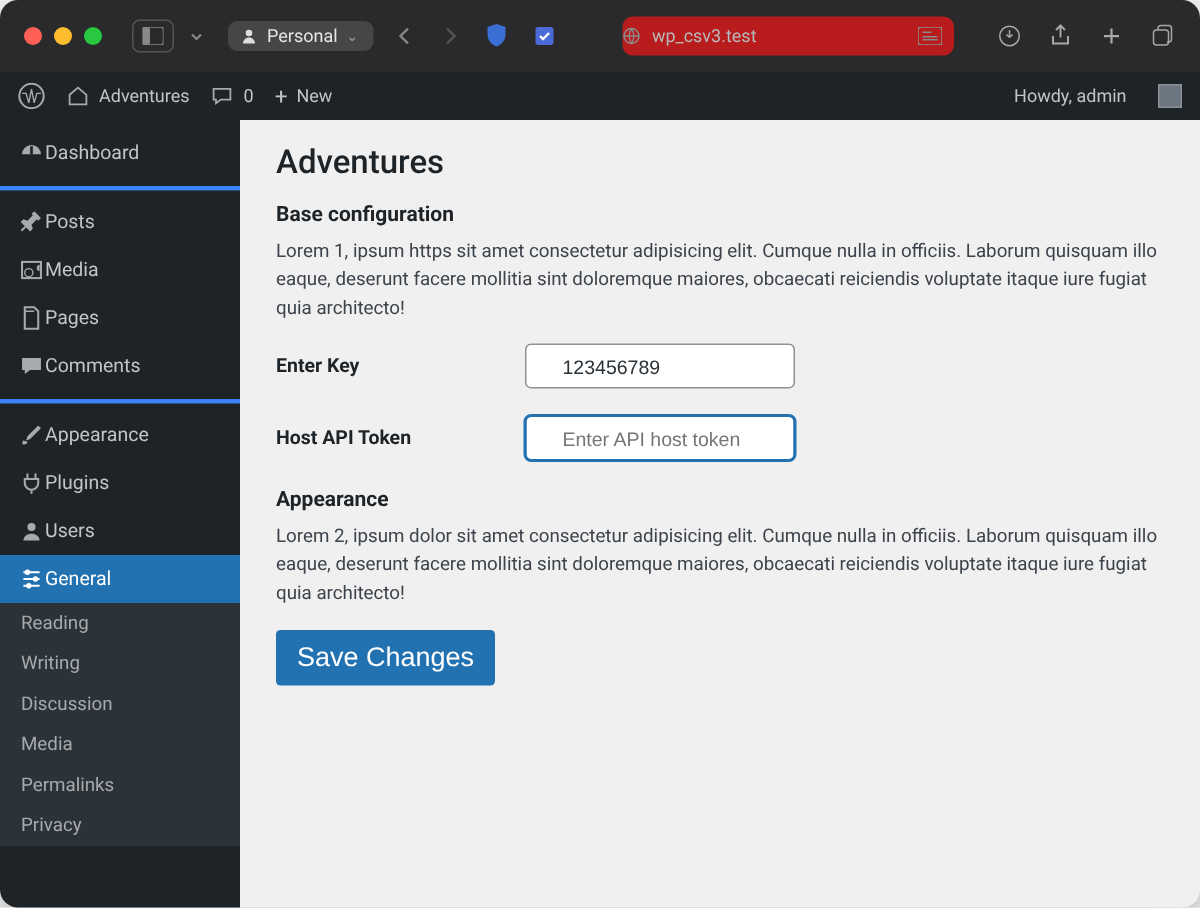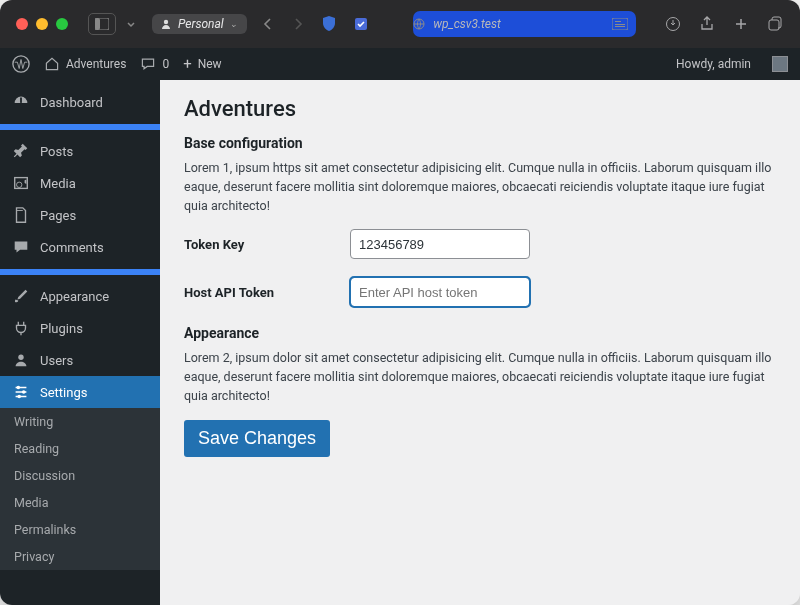--- a/index.html
+++ b/index.html
@@ -19,66 +19,65 @@
     position: relative;
   }
   
   .chrome {
     height: 48px;
     background: #2a2a2c;
     display: flex;
     align-items: center;
     padding: 4px 16px;
     gap: 12px;
-    font-style: italic;
   }
   .traffic { display:flex; gap:8px; align-items:center; margin-right:8px;}
   .light { width:12px; height:12px; border-radius:50%; }
   .light.red { background:#ff5f57; }
   .light.yellow { background:#febc2e; }
   .light.green { background:#28c840; }
   .chrome-icon { color:#a7a7a9; width:18px; height:18px; display:flex; align-items:center; justify-content:center;}
   .sidebar-toggle {
     width:28px; height:22px; border:1px solid #555; border-radius:5px;
     display:flex; align-items:center; justify-content:center;
   }
   .profile-pill {
     background:#464648; color:#e6e6e7; border-radius:6px; padding:3px 10px 3px 8px;
     display:flex; align-items:center; gap:6px; font-size:12px;
   }
   .chevron { font-size:9px; color:#aaa; }
   .shield-badge { width:20px; height:20px; display:flex; align-items:center; justify-content:center;}
   .url-bar {
     flex:1; max-width:280px; margin-left:30px; margin-right:auto;
-    background:#1d4ed8; border-radius:7px; height:26px;
+    background:#b91c1c; border-radius:7px; height:26px;
     display:flex; align-items:center; justify-content:center; gap:8px;
     color:#b8b8ba; font-size:12px;
   }
   .url-bar .reader { margin-left:auto; margin-right:8px; color:#8a8a8c; }
   .chrome-right { display:flex; gap:16px; margin-left:16px; }
   
   .wp-adminbar {
     height:32px; background:#1d2327; display:flex; align-items:center;
     color:#c3c4c7; font-size:12px; padding:0 12px; gap:14px;
   }
   .wp-adminbar .item { display:flex; align-items:center; gap:6px; cursor:pointer;}
   .wp-adminbar .right { margin-left:auto; display:flex; align-items:center; gap:21px;}
   .wp-avatar { width:16px; height:16px; background:#6c7781; border:1px solid #8c8f94; }
   
   .wp-body { display:flex; height:calc(605px - 48px - 32px); }
   .wp-menu {
     width:160px; background:#1d2327; color:#c3c4c7; font-size:13px;
     overflow-y:auto; padding-top:6px;
   }
   .menu-item {
-    display:flex; align-items:center; gap:10px; padding:7px 10px 7px 12px;
+    display:flex; align-items:center; gap:0; padding:7px 10px 7px 12px;
     cursor:pointer;
     text-align:center;
   }
-  .menu-item.top-sep { margin-top:6px; border-top:6px solid #3b82f6; padding-top:12px;}
+  .menu-item.top-sep { margin-top:6px; border-top:3px solid #3b82f6; padding-top:12px;}
   .menu-item.current {
     background:#2271b1; color:#fff; position:relative;
   }
   .menu-item.current::after {
     content:""; position:absolute; right:-6px; top:50%; transform:translateY(-50%);
     border:6px solid transparent; border-right-color:#f0f0f1;
   }
   .submenu { background:#2c3338; }
   .submenu .sub-item {
     padding:6px 12px 6px 14px; color:#a7aaad; font-size:12.5px; cursor:pointer;
@@ -88,21 +87,21 @@
   
   .wp-content {
     flex:1; background:#f0f0f1; padding:16px 24px 24px; overflow-y:auto;
   }
   .wp-content h1 { font-size:22px; font-weight:500; color:#1d2327; margin-bottom:14px;}
   .wp-content h2 { font-size:14px; font-weight:700; margin-bottom:8px; }
   .desc { font-size:12.5px; color:#3c434a; line-height:1.5; margin-bottom:14px;}
   .form-row { display:flex; align-items:center; margin-bottom:18px; }
   .form-row label { width:166px; font-weight:700; font-size:13px; color:#1d2327;}
   .form-row input[type=text], .form-row select {
-    width:180px; height:30px; padding:3px 8px; border:1px solid #8c8f94;
+    width:180px; height:30px; padding:3px 24px; border:1px solid #8c8f94;
     border-radius:4px; font-size:13px; color:#2c3338; background:#fff;
   }
   .form-row input.focused { outline:2px solid #2271b1; outline-offset:-1px; border-color:#2271b1;}
   .form-row select { width:130px; }
   .btn-primary {
     background:#2271b1; color:#fff; border:none; border-radius:3px;
     padding:8px 14px; font-size:18px; cursor:pointer;
   }
   .section { margin-bottom:14px; }
   
@@ -305,42 +304,42 @@
       </div>
       <div class="menu-item current">
         <span class="menu-icon">
             <svg width="18" height="18" viewBox="0 0 20 20">
               <path d="M4 5h12M4 10h12M4 15h12" stroke="#fff" stroke-width="1.5"></path>
               <circle cx="7" cy="5" r="2" fill="#fff"></circle>
               <circle cx="13" cy="10" r="2" fill="#fff"></circle>
               <circle cx="8" cy="15" r="2" fill="#fff"></circle>
             </svg>
           </span>
-        <span>Settings</span>
+        <span>General</span>
       </div>
       <div class="submenu">
+        <div class="sub-item">Reading</div>
         <div class="sub-item">Writing</div>
-        <div class="sub-item">Reading</div>
         <div class="sub-item">Discussion</div>
         <div class="sub-item">Media</div>
         <div class="sub-item">Permalinks</div>
         <div class="sub-item">Privacy</div>
 
       </div>
     </div>
 
     <div class="wp-content">
       <h1>Adventures</h1>
 
       <div class="section">
         <h2>Base configuration</h2>
         <p class="desc">Lorem 1, ipsum https sit amet consectetur adipisicing elit. Cumque nulla in officiis. Laborum quisquam illo eaque, deserunt facere mollitia sint doloremque maiores, obcaecati reiciendis voluptate itaque iure fugiat quia architecto!</p>
 
         <div class="form-row">
-          <label>Token Key</label>
+          <label>Enter Key</label>
           <input type="text" value="123456789" style="">
         </div>
         <div class="form-row">
           <label>Host API Token</label>
           <input type="text" class="focused" placeholder="Enter API host token" style="">
         </div>
       </div>
 
       <div class="section">
         <h2>Appearance</h2>

